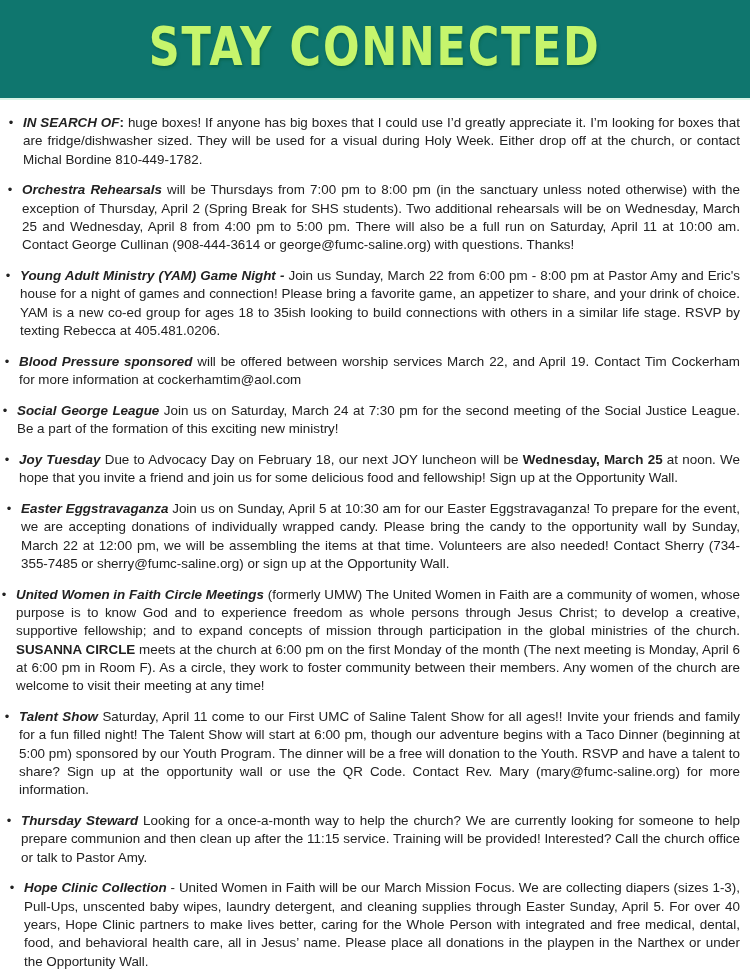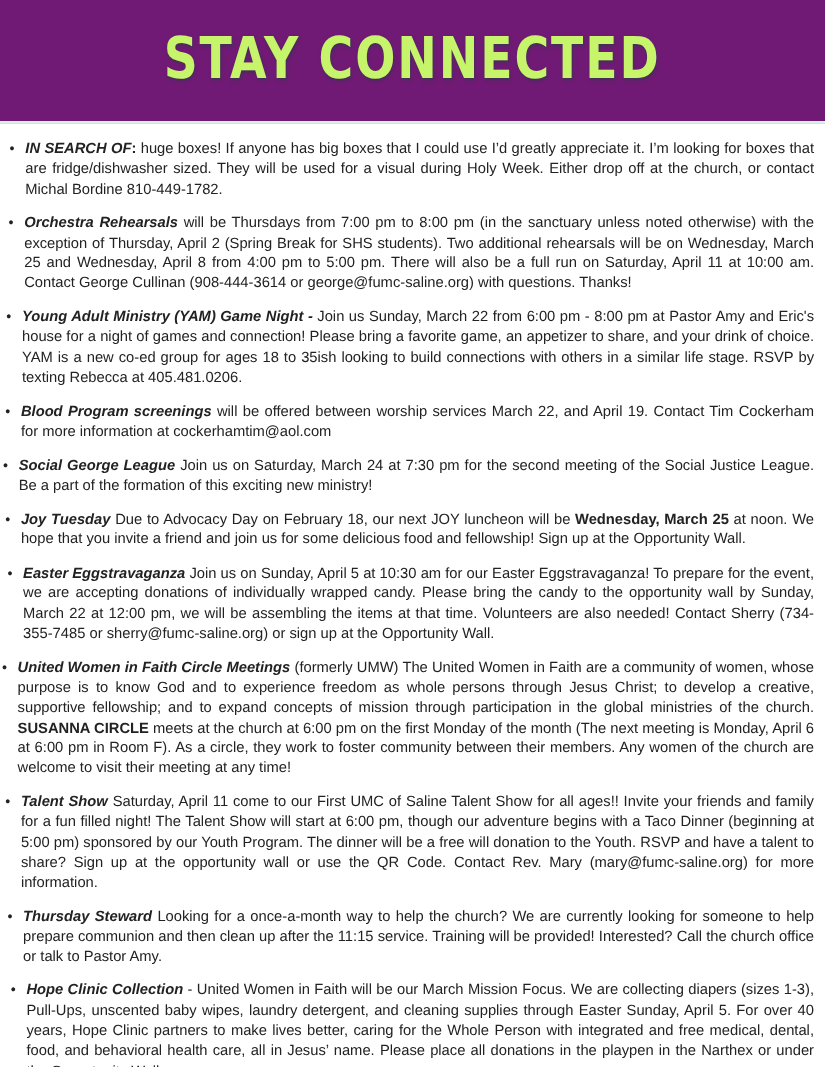--- a/index.html
+++ b/index.html
@@ -1,20 +1,20 @@
 <!DOCTYPE html>
 <html><head>
   <meta charset="utf-8">
   <style>
     * { box-sizing: border-box; margin: 0; padding: 0; }
     html, body { width: 750px; height: 970px; background: #ffffff; overflow: hidden; }
     body { font-family: "Liberation Sans", sans-serif; color: #222222; }
     .header {
-      height: 112px;
-      background: #701a75;
+      height: 100px;
+      background: #0f766e;
       display: flex; align-items: center; justify-content: center;
       border-bottom: 2px solid #d9f3e6;
     }
     .header-title {
       font-family: "DejaVu Sans", sans-serif;
       font-weight: bold;
       font-size: 50px;
       letter-spacing: 2px;
       color: #c6f56c;
       text-shadow: 1px 2px 3px rgba(0,80,40,0.45);
@@ -81,21 +81,21 @@
     <span class="title">Orchestra Rehearsals</span><span> will be Thursdays from 7:00 pm to 8:00 pm (in the sanctuary unless noted otherwise) with the exception of Thursday, April 2 (Spring Break for SHS students).  Two additional rehearsals will be on Wednesday, March 25 and Wednesday, April 8 from 4:00 pm to 5:00 pm.  There will also be a full run on Saturday, April 11 at 10:00 am.  Contact George Cullinan (908-444-3614 or george@fumc-saline.org) with questions.  Thanks!</span>
   </div>
 
   <div class="item i3">
     <span class="bullet">•</span>
     <span class="title">Young Adult Ministry (YAM) Game Night -</span><span> Join us Sunday, March 22 from 6:00 pm - 8:00 pm at Pastor Amy and Eric's house for a night of games and connection! Please bring a favorite game, an appetizer to share, and your drink of choice. YAM is a new co-ed group for ages 18 to 35ish looking to build connections with others in a similar life stage. RSVP by texting Rebecca at 405.481.0206.</span>
   </div>
 
   <div class="item i4">
     <span class="bullet">•</span>
-    <span class="title">Blood Program screenings</span><span> will be offered between worship services March 22, and April 19. Contact Tim Cockerham for more information at cockerhamtim@aol.com</span>
+    <span class="title">Blood Pressure sponsored</span><span> will be offered between worship services March 22, and April 19. Contact Tim Cockerham for more information at cockerhamtim@aol.com</span>
   </div>
 
   <div class="item i5">
     <span class="bullet">•</span>
     <span class="title">Social George League</span><span> Join us on Saturday, March 24 at 7:30 pm for the second meeting of the Social Justice League. Be a part of the formation of this exciting new ministry!</span>
   </div>
 
   <div class="item i6">
     <span class="bullet">•</span>
     <span class="title">Joy Tuesday</span><span> Due to Advocacy Day on February 18, our next JOY luncheon will be </span><span class="strong">Wednesday, March 25</span><span> at noon. We hope that you invite a friend and join us for some delicious food and fellowship! Sign up at the Opportunity Wall.</span>

